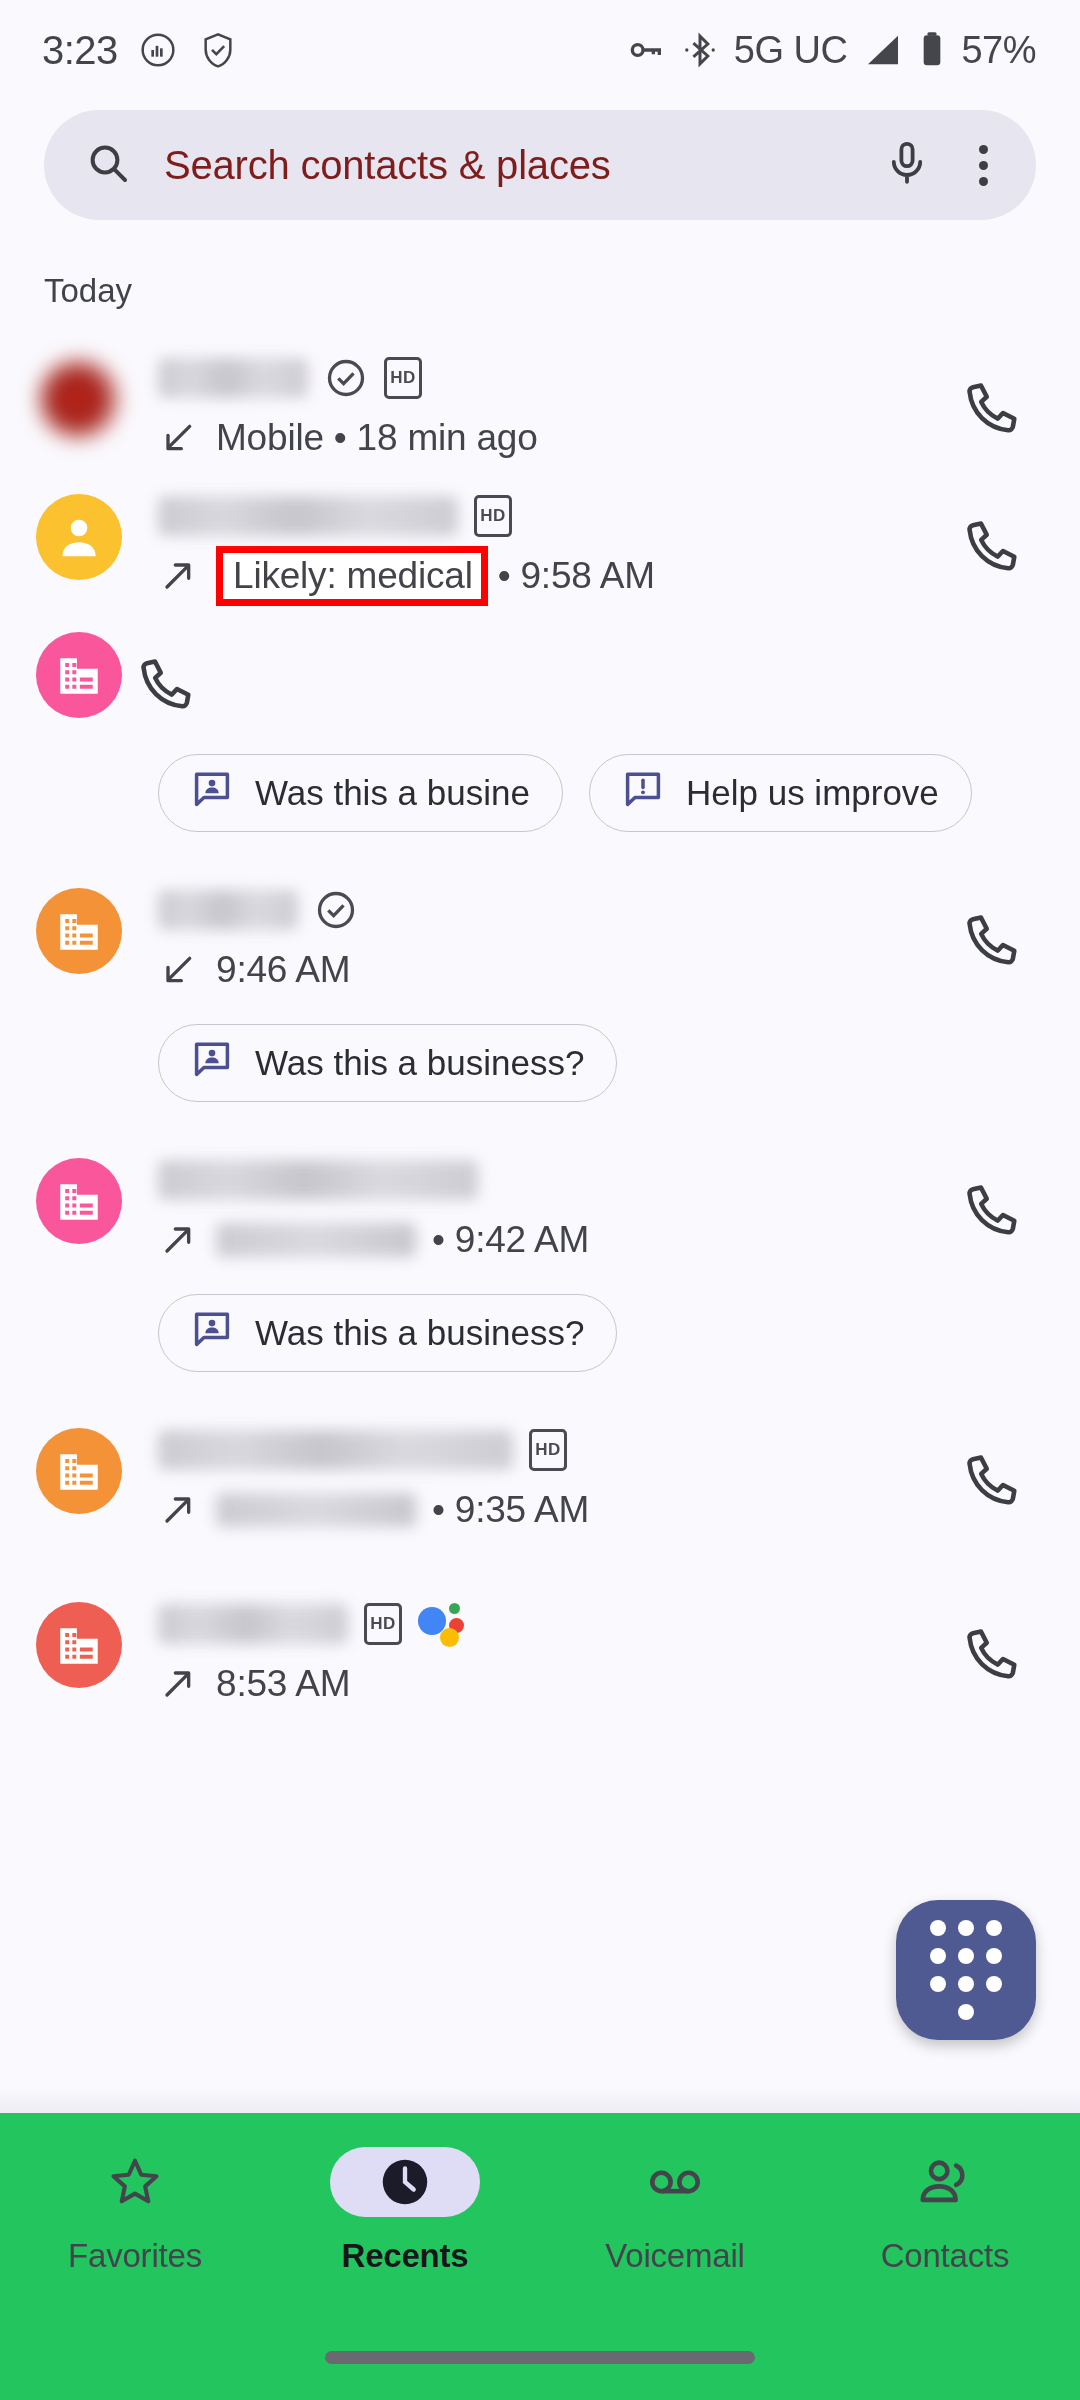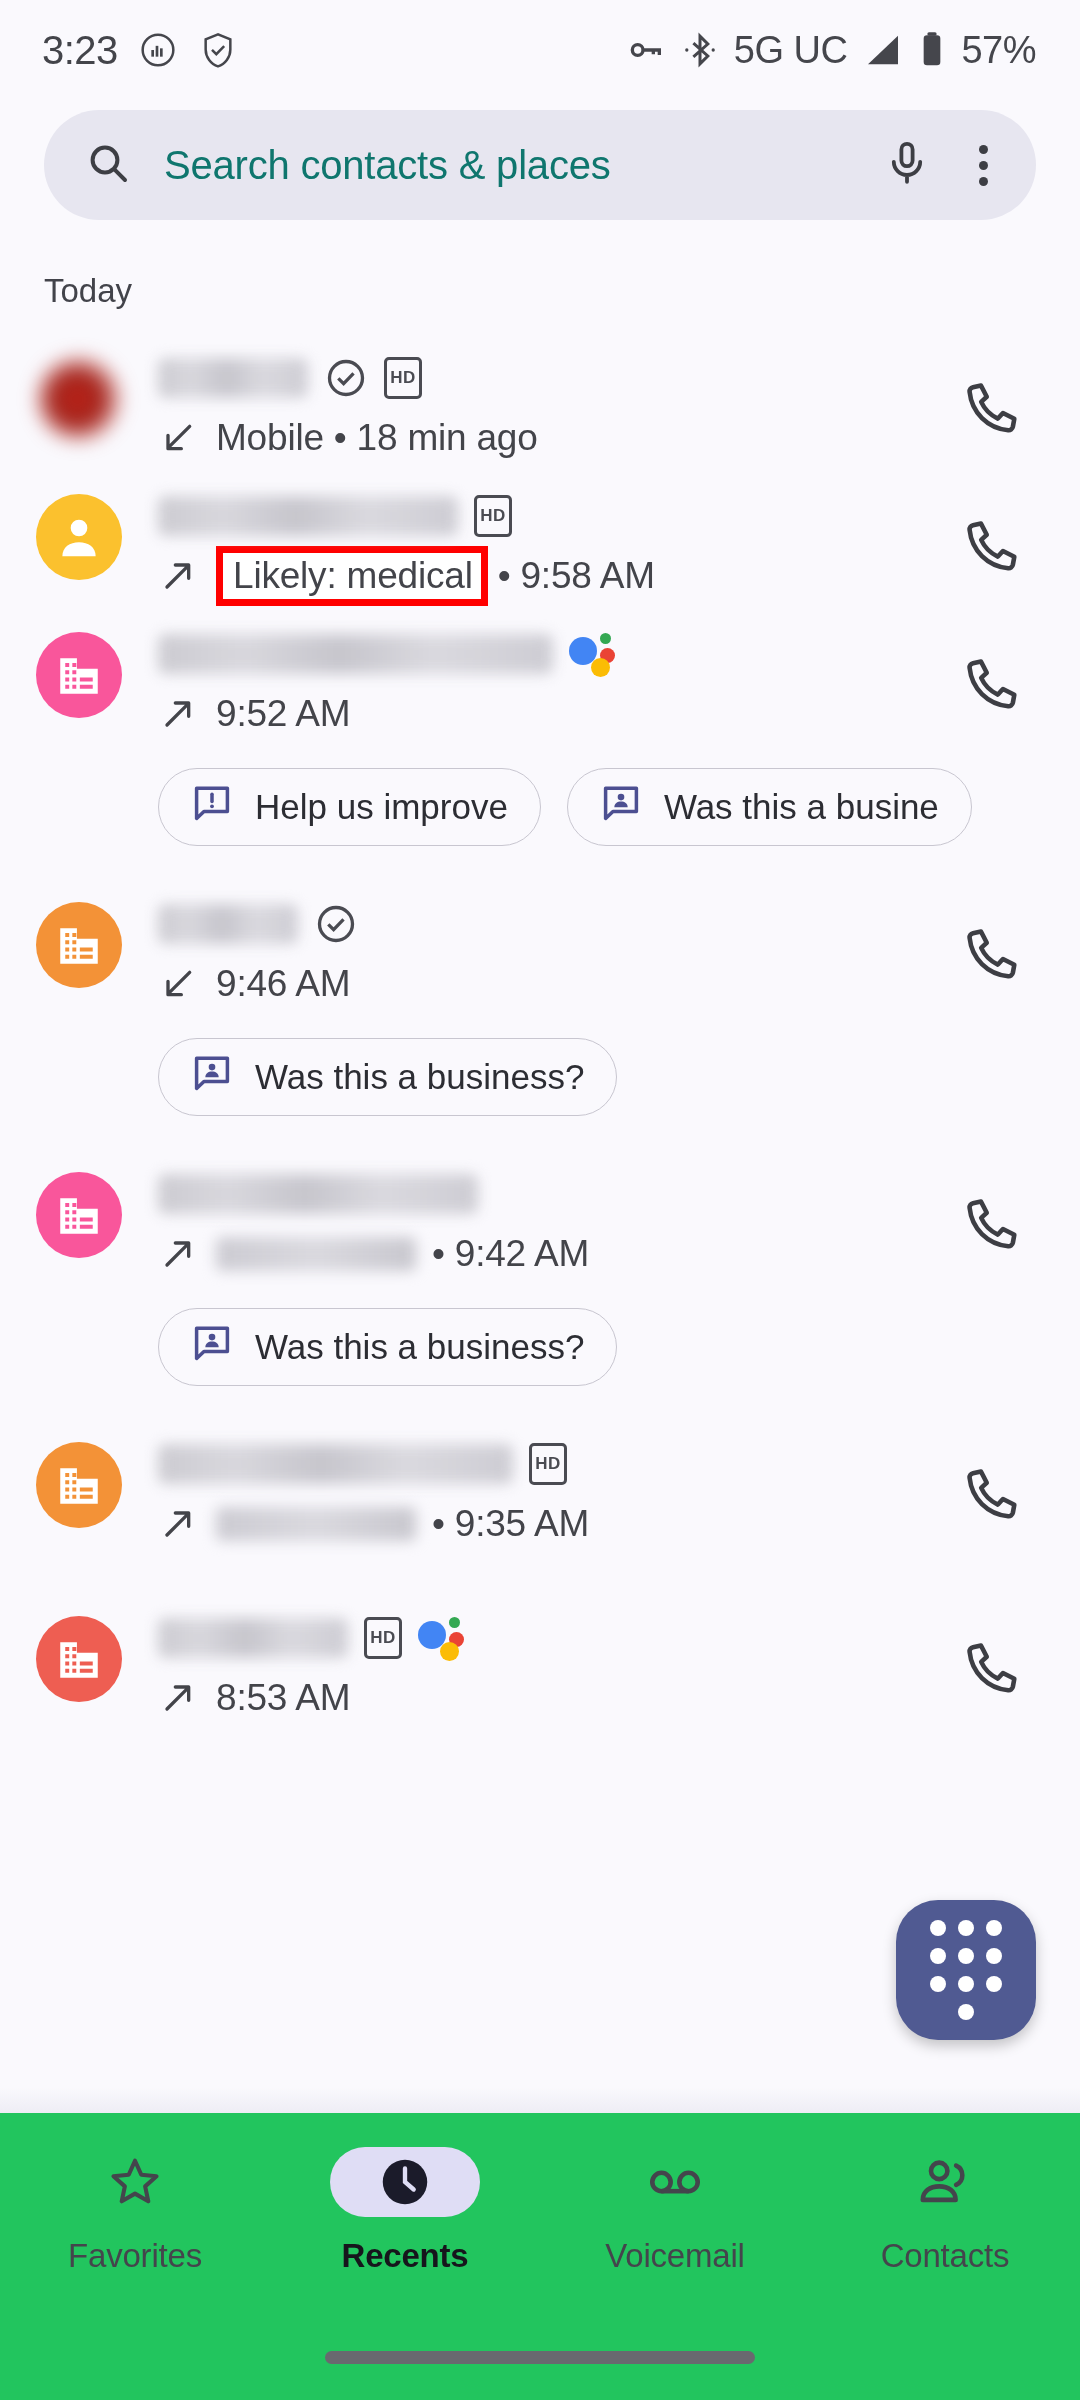--- a/index.html
+++ b/index.html
@@ -32,21 +32,21 @@
     height:110px;
     background:#E7E6F0;
     border-radius:56px;
     display:flex; align-items:center;
     padding:0 34px 0 40px;
   }
   .search-text{
     flex:1;
     margin-left:32px;
     font-size:40px;
-    color:#0f766e;
+    color:#7f1d1d;
     letter-spacing:-.2px;
   }
   .dots3{ display:flex; flex-direction:column; gap:7px; margin-left:34px; padding:0 14px;}
   .dots3 i{ width:9px;height:9px;border-radius:50%;background:#3D3E44; display:block;}
 
   
   .today{
     font-size:33px;
     color:#42434A;
     padding:52px 0 10px 44px;
@@ -322,65 +322,46 @@
           </svg>
     </div>
   </div>
 
   <div class="row">
     <div class="avatar" style="background:#F9569B">
       <svg width="50" height="50" viewBox="0 0 24 24">
             <path d="M3 21V4h8v5h10v12Zm2.4-2.4h1.9v-1.9H5.4Zm0-3.5h1.9v-1.9H5.4Zm0-3.5h1.9V9.7H5.4Zm0-3.5h1.9V6.2H5.4Zm3.4 10.5h1.9v-1.9H8.8Zm0-3.5h1.9v-1.9H8.8Zm0-3.5h1.9V9.7H8.8Zm0-3.5h1.9V6.2H8.8Zm3.6 10.5h6.2v-1.9h-6.2Zm0-3.5h6.2v-1.9h-6.2Z" fill="#fff"></path>
           </svg>
     </div>
-    <div class="rowmain">
-      <div class="line1">
-        <span class="nameblur" style="width:395px"></span>
-        <span class="gdots">
-          <b class="gd-blue"></b>
-              <b class="gd-green"></b>
-              <b class="gd-red"></b>
-              <b class="gd-yellow"></b>
-        </span>
-      </div>
-      <div class="line2">
-        <span class="arrow">
-          <svg width="40" height="40" viewBox="0 0 24 24">
-                <path d="M5.4 18.6 18.2 5.8M18.4 13.4v-8h-8" stroke="#43444A" stroke-width="2" fill="none" stroke-linecap="round" stroke-linejoin="round"></path>
-              </svg>
-        </span>
-        <span>9:52 AM</span>
-      </div>
-    </div>
     <div class="callbtn">
       <svg width="58" height="58" viewBox="0 0 24 24">
             <path d="M6.6 3.5 9 8.2l-2.3 2.1a14 14 0 0 0 6.9 6.9l2.1-2.3 4.7 2.4-.6 3.3c-.2.9-1 1.5-1.9 1.4C9.3 21.2 2.8 14.7 1.9 6.1c-.1-.9.5-1.7 1.4-1.9Z" fill="none" stroke="#3D3E44" stroke-width="1.9" stroke-linejoin="round"></path>
           </svg>
     </div>
   </div>
   <div class="chips">
+    <div class="chip">
+      <span>
+        <svg width="42" height="42" viewBox="0 0 24 24">
+              <path d="M3.2 3.6h17.6v13.2H7.4l-4.2 4Z" fill="none" stroke="#4C4F91" stroke-width="2" stroke-linejoin="round"></path>
+              <circle cx="12" cy="8.6" r="1.9" fill="#4C4F91"></circle>
+              <path d="M8.2 14.4c0-2.1 1.7-3.2 3.8-3.2s3.8 1.1 3.8 3.2Z" fill="#4C4F91"></path>
+            </svg>
+      </span>
+      <span>Was this a busine</span>
+    </div>
     <div class="chip">
       <span>
         <svg width="42" height="42" viewBox="0 0 24 24">
               <path d="M3.2 3.6h17.6v13.2H7.4l-4.2 4Z" fill="none" stroke="#4C4F91" stroke-width="2" stroke-linejoin="round"></path>
               <path d="M12 7v4.2" stroke="#4C4F91" stroke-width="2" stroke-linecap="round"></path>
               <circle cx="12" cy="13.9" r="1.1" fill="#4C4F91"></circle>
             </svg>
       </span>
       <span>Help us improve</span>
-    </div>
-    <div class="chip">
-      <span>
-        <svg width="42" height="42" viewBox="0 0 24 24">
-              <path d="M3.2 3.6h17.6v13.2H7.4l-4.2 4Z" fill="none" stroke="#4C4F91" stroke-width="2" stroke-linejoin="round"></path>
-              <circle cx="12" cy="8.6" r="1.9" fill="#4C4F91"></circle>
-              <path d="M8.2 14.4c0-2.1 1.7-3.2 3.8-3.2s3.8 1.1 3.8 3.2Z" fill="#4C4F91"></path>
-            </svg>
-      </span>
-      <span>Was this a busine</span>
     </div>
   </div>
 
   <div class="row" style="padding-top:50px">
     <div class="avatar" style="background:#F39237">
       <svg width="50" height="50" viewBox="0 0 24 24">
             <path d="M3 21V4h8v5h10v12Zm2.4-2.4h1.9v-1.9H5.4Zm0-3.5h1.9v-1.9H5.4Zm0-3.5h1.9V9.7H5.4Zm0-3.5h1.9V6.2H5.4Zm3.4 10.5h1.9v-1.9H8.8Zm0-3.5h1.9v-1.9H8.8Zm0-3.5h1.9V9.7H8.8Zm0-3.5h1.9V6.2H8.8Zm3.6 10.5h6.2v-1.9h-6.2Zm0-3.5h6.2v-1.9h-6.2Z" fill="#fff"></path>
           </svg>
     </div>
     <div class="rowmain">

